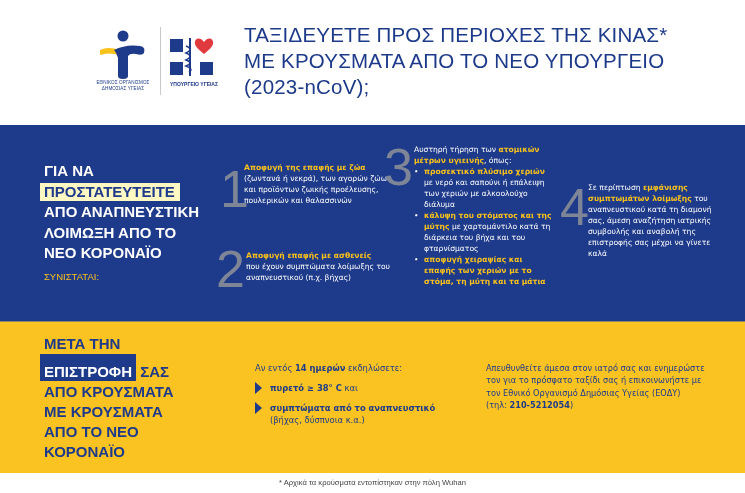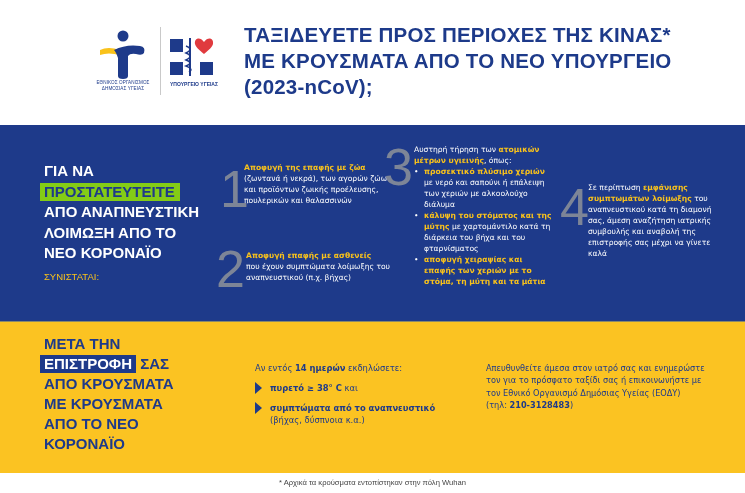--- a/index.html
+++ b/index.html
@@ -10,41 +10,41 @@
   .header { position: absolute; left: 0; top: 0; width: 745px; height: 125px; background: #ffffff; }
   .logo-eody { position: absolute; left: 96px; top: 28px; width: 54px; height: 66px; }
   .logo-eody svg { display: block; }
   .logo-eody .cap { position: absolute; left: -8px; top: 52px; width: 70px; text-align: center;
     font-size: 4.6px; line-height: 6px; color: #1d3a8a; font-family: "Liberation Sans", sans-serif; letter-spacing: 0.1px; }
   .logo-divider { position: absolute; left: 160px; top: 27px; width: 1px; height: 68px; background: #c9c9c9; }
   .logo-ministry { position: absolute; left: 170px; top: 36px; width: 48px; height: 60px; }
   .logo-ministry .cap { position: absolute; left: -4px; top: 45px; width: 56px; text-align: center;
     font-size: 5px; color: #1d3a8a; font-weight: bold; font-family: "Liberation Sans", sans-serif; }
   .title { position: absolute; left: 244px; top: 22px; width: 500px; color: #1d3a8a;
-    font-family: "Liberation Sans", sans-serif; font-weight: bold; font-size: 20.5px; line-height: 26px; letter-spacing: 0.2px; }
+    font-family: "Liberation Sans", sans-serif; font-weight: normal; font-size: 20.5px; line-height: 26px; letter-spacing: 0.2px; }
 
   
   .blue { position: absolute; left: 0; top: 125px; width: 745px; height: 196px; background: #1e3a8a; }
   .blue-heading { position: absolute; left: 44px; top: 36px; width: 200px; color: #ffffff;
     font-family: "Liberation Sans", sans-serif; font-weight: bold; font-size: 15px; line-height: 20.5px; }
-  .hl-yellow { background: #84cc16; color: #1e3a8a; padding: 0 5px 0 4px; margin-left: -4px; display: inline-block; line-height: 18px; }
+  .hl-yellow { background: #fef9c3; color: #1e3a8a; padding: 0 5px 0 4px; margin-left: -4px; display: inline-block; line-height: 18px; }
   .recommend { position: absolute; left: 44px; top: 146px; color: #f9c21b; font-size: 9.5px; font-family: "Liberation Sans", sans-serif; }
 
   .step { position: absolute; color: #ffffff; font-size: 7.6px; line-height: 11px; font-family: "DejaVu Sans", sans-serif; }
   .step b, .em { color: #f9c21b; font-weight: bold; }
   .num { position: absolute; color: #7d8597; font-family: "Liberation Sans", sans-serif; font-weight: 300; font-size: 52px; line-height: 52px; }
   .step ul { list-style: none; }
   .step li { position: relative; padding-left: 10px; }
   .step li::before { content: "\2022"; position: absolute; left: 0; top: 0; color: #ffffff; }
 
   
   .yellow { position: absolute; left: 0; top: 321px; width: 745px; height: 152px; background: #fbc322; border-top: 1px solid #8a8a6a; }
   .yellow-heading { position: absolute; left: 44px; top: 12px; width: 190px; color: #1e3a8a;
     font-family: "Liberation Sans", sans-serif; font-weight: bold; font-size: 15px; line-height: 20px; }
-  .hl-blue { background: #1e3a8a; color: #ffffff; padding: 0 4px 0 4px; margin-left: -4px; display: inline-block; line-height: 18px; }
+  .hl-blue { background: #1e3a8a; color: #ffffff; padding: 9px 4px 0 4px; margin-left: -4px; display: inline-block; line-height: 18px; }
   .symptoms { position: absolute; left: 255px; top: 40px; width: 210px; color: #1e3a8a; font-size: 8.4px; line-height: 12px; font-family: "DejaVu Sans", sans-serif; }
   .symptoms b { font-weight: bold; }
   .sym-item { position: relative; padding-left: 15px; margin-top: 8px; }
   .sym-arrow { position: absolute; left: 0; top: 0; width: 0; height: 0; border-top: 6px solid transparent; border-bottom: 6px solid transparent; border-left: 7px solid #1e3a8a; }
   .contact { position: absolute; left: 486px; top: 40px; width: 230px; color: #1e3a8a; font-size: 8.2px; line-height: 12.3px; font-family: "DejaVu Sans", sans-serif; }
   .contact b { font-weight: bold; }
 
   
   .footnote { position: absolute; left: 0; top: 473px; width: 745px; height: 20px; text-align: center; color: #444444; font-size: 7.6px; line-height: 20px; font-family: "Liberation Sans", sans-serif; }
 </style>
@@ -143,17 +143,17 @@
     </div>
     <div class="sym-item">
       <span class="sym-arrow"></span>
       <b>συμπτώματα από το αναπνευστικό</b><br>
       <span>(βήχας, δύσπνοια κ.α.)</span>
     </div>
   </div>
 
   <div class="contact">
     <span>Απευθυνθείτε άμεσα στον ιατρό σας και ενημερώστε τον για το πρόσφατο ταξίδι σας ή επικοινωνήστε με τον Εθνικό Οργανισμό Δημόσιας Υγείας (ΕΟΔΥ)</span><br>
-    <span>(τηλ: </span><b>210-3128483</b><span>)</span>
+    <span>(τηλ: </span><b>210-5212054</b><span>)</span>
   </div>
 </div>
 
 <div class="footnote">* Αρχικά τα κρούσματα εντοπίστηκαν στην πόλη Wuhan</div>
 
 </body></html>

